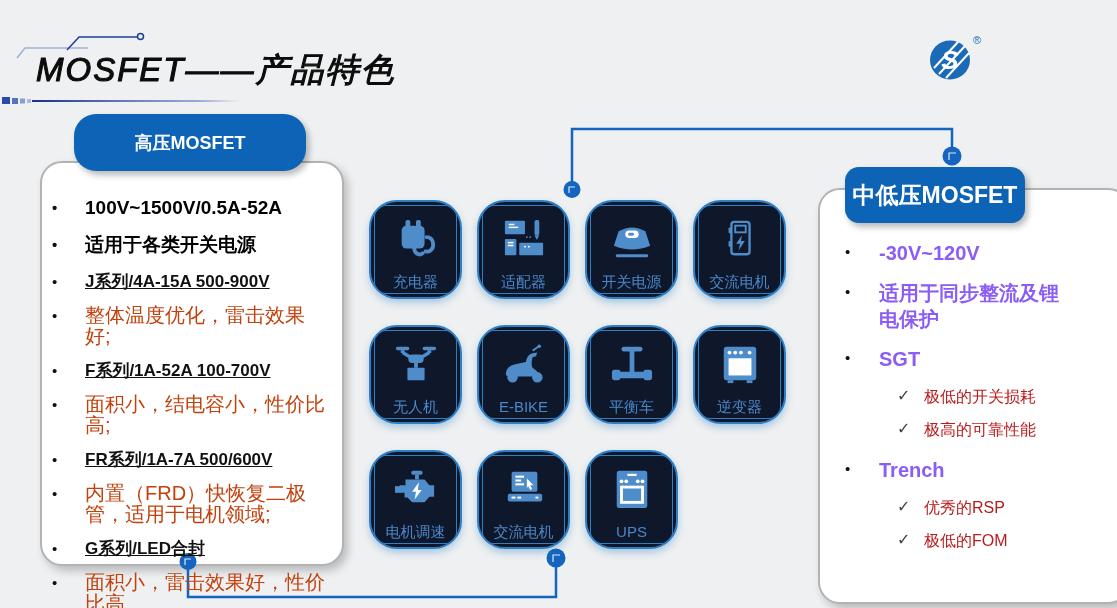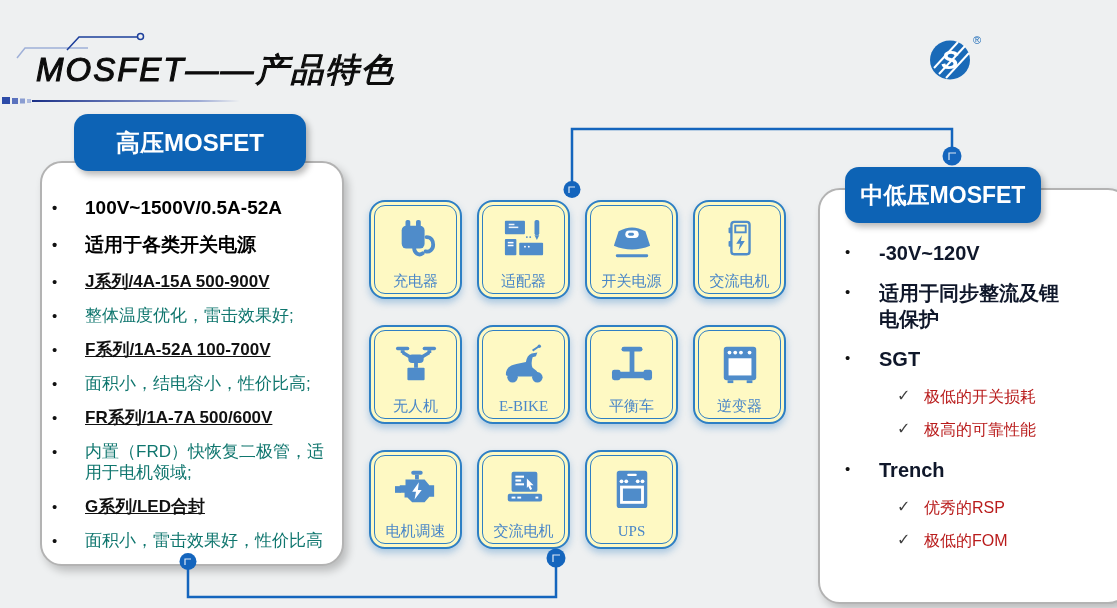--- a/index.html
+++ b/index.html
@@ -17,46 +17,46 @@
                 transform:rotate(45deg);}
 
   
   .panel{position:absolute;background:#fff;border:2px solid #b3b3b3;border-radius:22px;
          box-shadow:4px 5px 8px rgba(0,0,0,.22);z-index:2;}
   .panel-hv{left:40px;top:161px;width:300px;height:401px;}
   .panel-lv{left:818px;top:188px;width:308px;height:412px;}
   .panel-header{position:absolute;z-index:4;background:#0d63b5;color:#fff;font-weight:bold;
          display:flex;align-items:center;justify-content:center;border-radius:14px;
          box-shadow:3px 4px 6px rgba(0,0,0,.28);white-space:nowrap;}
-  .ph-hv{left:74px;top:114px;width:232px;height:57px;font-size:24px;}
-  .ph-lv{left:845px;top:167px;width:196px;height:56px;font-size:23px;}
+  .ph-hv{left:74px;top:114px;width:232px;height:57px;font-size:18px;border-radius:22px;}
+  .ph-lv{left:845px;top:167px;width:180px;height:56px;font-size:23px;}
 
   .hv-body{position:absolute;left:52px;top:197px;width:278px;z-index:3;}
   .hv-row{display:flex;margin-bottom:13px;line-height:21px;}
   .hv-row .mk{width:33px;flex:none;font-size:15px;color:#111;}
   .f-strong{font-size:19px;font-weight:bold;color:#000;line-height:22px;}
   .f-strong.hv-row{margin-bottom:15px;}
   .f-bold .txt{font-size:17px;font-weight:bold;color:#111;text-decoration:underline;}
-  .f-norm .txt{font-size:17px;color:#0f766e;}
+  .f-norm .txt{font-size:20px;color:#c2410c;}
 
   .lv-body{position:absolute;left:845px;top:240px;width:262px;z-index:3;}
   .lv-row{display:flex;margin-bottom:14px;}
   .lv-row .mk{width:34px;flex:none;font-size:15px;color:#111;padding-top:3px;}
-  .lv-row .txt.b{font-size:20px;font-weight:bold;color:#0f172a;line-height:26px;}
+  .lv-row .txt.b{font-size:20px;font-weight:bold;color:#8b5cf6;line-height:26px;}
   .lv-row .wrap{max-width:196px;}
   .lv-row.check{padding-left:52px;margin-bottom:11px;}
   .lv-row .ck{width:27px;flex:none;font-size:16px;color:#3f3f3f;}
   .lv-row.check .txt{font-size:16px;color:#b91c1c;line-height:22px;}
   .mt{margin-top:16px;}
 
   
   .apps{position:absolute;left:369px;top:200px;display:grid;
         grid-template-columns:repeat(4,93px);column-gap:15px;row-gap:26px;z-index:2;}
-  .card{position:relative;height:95px;background:#fef9c3;border:2px solid #2e7fc4;border-radius:16px;
-        box-shadow:0 4px 7px rgba(46,127,196,.35);font-family:Liberation Serif, serif;}
+  .card{position:relative;height:95px;background:#0f172a;border:2px solid #2e7fc4;border-radius:28px;
+        box-shadow:0 4px 7px rgba(46,127,196,.35);}
   .card-inner{position:absolute;inset:3px;border:1.5px solid #2e7fc4;border-radius:11px;
         display:flex;flex-direction:column;align-items:center;justify-content:flex-end;
         padding-bottom:2px;overflow:hidden;}
   .icon{flex:1;display:flex;align-items:center;justify-content:center;}
   .icon svg{display:block;}
   .card-label{font-size:15px;color:#4a87c8;line-height:19px;white-space:nowrap;}
 
   .decor{position:absolute;left:0;top:0;z-index:3;pointer-events:none;}
 </style>
 </head>

